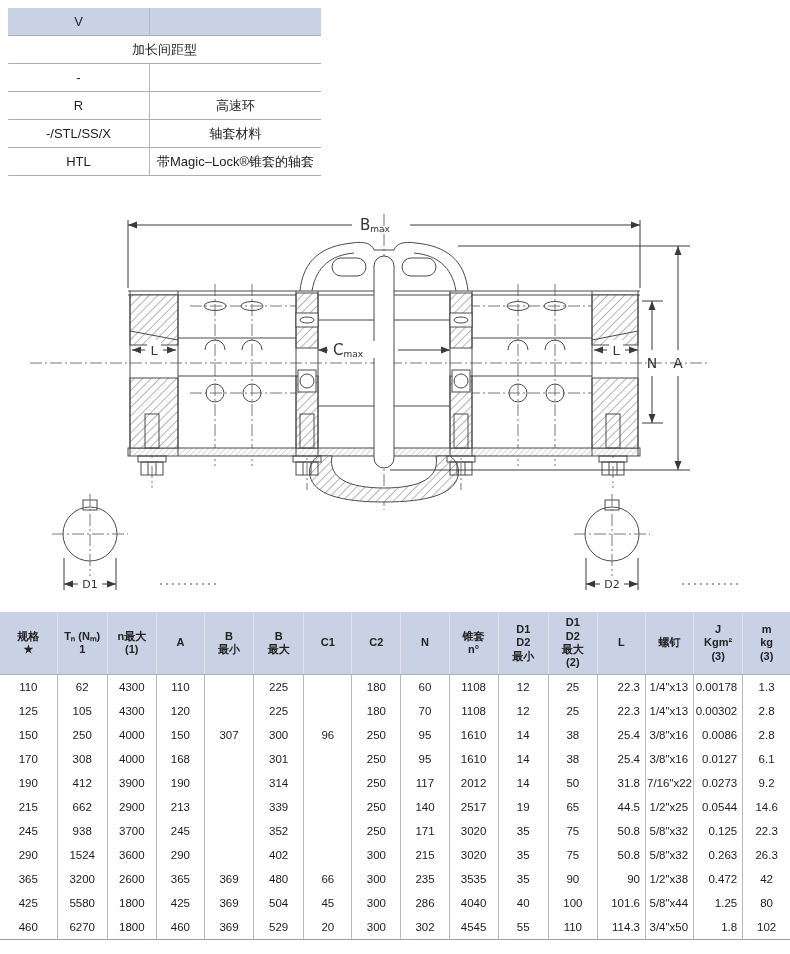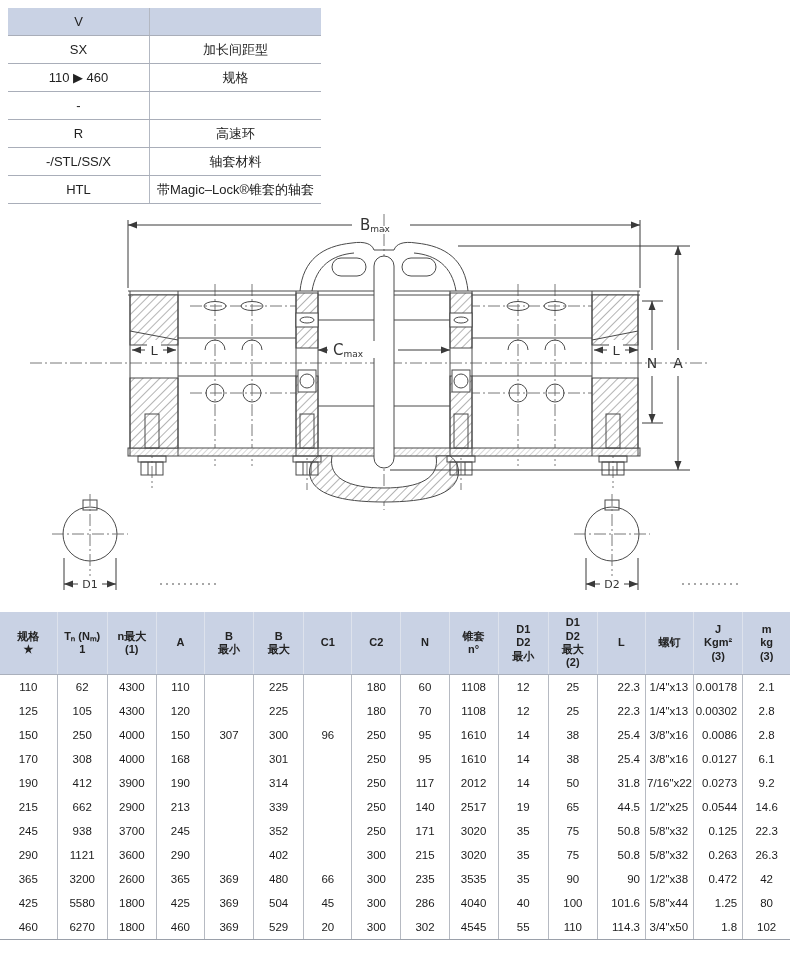--- a/index.html
+++ b/index.html
@@ -38,26 +38,21 @@
 </style>
 </head>
 <body>
 
 <div class="spec">
     <div class="r h">
       <div class="c1">V</div>
       <div class="c2"></div>
     </div>
     <div class="r">
-      <div class="c1">SX</div>
       <div class="c2">加长间距型</div>
-    </div>
-    <div class="r">
-      <div class="c1">110 ▶ 460</div>
-      <div class="c2">规格</div>
     </div>
     <div class="r">
       <div class="c1">-</div>
       <div class="c2"></div>
     </div>
     <div class="r">
       <div class="c1">R</div>
       <div class="c2">高速环</div>
     </div>
     <div class="r">
@@ -321,21 +316,21 @@
         <td>225</td>
         <td></td>
         <td>180</td>
         <td>60</td>
         <td>1108</td>
         <td>12</td>
         <td>25</td>
         <td class="ar">22.3</td>
         <td class="ar">1/4"x13</td>
         <td class="ar">0.00178</td>
-        <td>2.1</td>
+        <td>1.3</td>
       </tr>
       <tr>
         <td>125</td>
         <td>105</td>
         <td>4300</td>
         <td>120</td>
         <td></td>
         <td>225</td>
         <td></td>
         <td>180</td>
@@ -433,21 +428,21 @@
         <td>3020</td>
         <td>35</td>
         <td>75</td>
         <td class="ar">50.8</td>
         <td class="ar">5/8"x32</td>
         <td class="ar">0.125</td>
         <td>22.3</td>
       </tr>
       <tr>
         <td>290</td>
-        <td>1121</td>
+        <td>1524</td>
         <td>3600</td>
         <td>290</td>
         <td></td>
         <td>402</td>
         <td></td>
         <td>300</td>
         <td>215</td>
         <td>3020</td>
         <td>35</td>
         <td>75</td>

